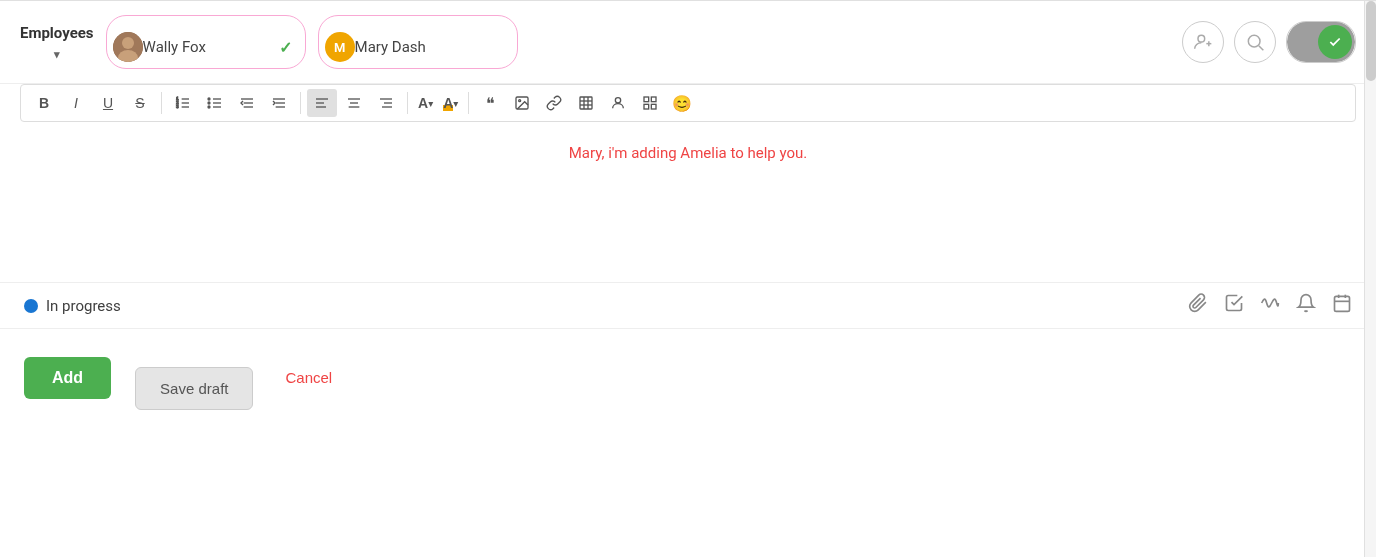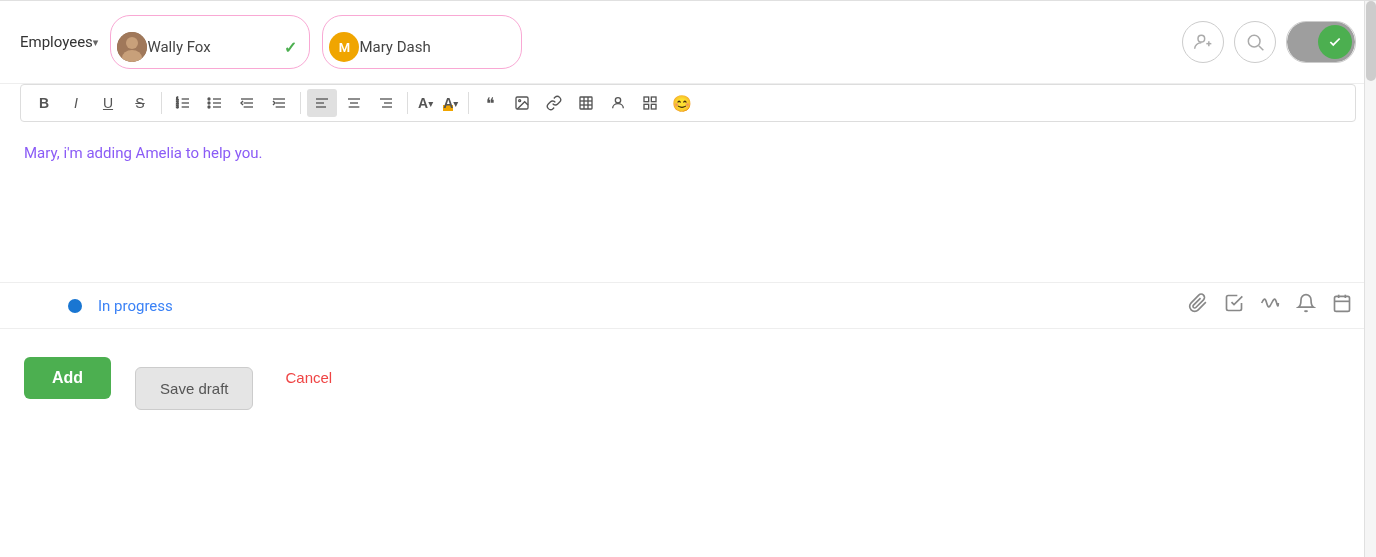--- a/index.html
+++ b/index.html
@@ -22,25 +22,27 @@
       align-items: center;
       padding: 14px 20px;
       border-bottom: 1px solid #eee;
       gap: 12px;
       position: relative;
     }
 
     .employees-dropdown {
       display: flex;
       align-items: center;
+      gap: 6px;
       font-size: 15px;
-      font-weight: 400;
+      font-weight: 700;
       color: #333;
       cursor: pointer;
       white-space: nowrap;
+      flex-direction: column;
     }
     .employees-dropdown .chevron {
       font-size: 11px;
       color: #666;
     }
 
     .user-chip {
       display: flex;
       align-items: center;
       border: 1px solid #f9a8d4;
@@ -167,40 +169,40 @@
     .toolbar-btn-wide {
       width: auto;
       padding: 0 4px;
     }
 
     
     .editor-area {
       padding: 20px 24px;
       min-height: 160px;
       font-size: 15px;
-      color: #8b5cf6;
+      color: #ef4444;
       line-height: 1.5;
       outline: none;
       cursor: text;
+      text-align: center;
     }
 
     
     .editor-footer {
       display: flex;
       align-items: center;
       padding: 10px 24px;
       border-top: 1px solid #eee;
     }
     .status-indicator {
       display: flex;
       align-items: center;
-      gap: 16px;
+      gap: 8px;
       font-size: 15px;
-      color: #3b82f6;
-      margin-left: 44px;
+      color: #404040;
     }
     .status-dot {
       width: 14px;
       height: 14px;
       border-radius: 50%;
       background: #1976d2;
       flex-shrink: 0;
     }
     .footer-icons {
       margin-left: auto;

